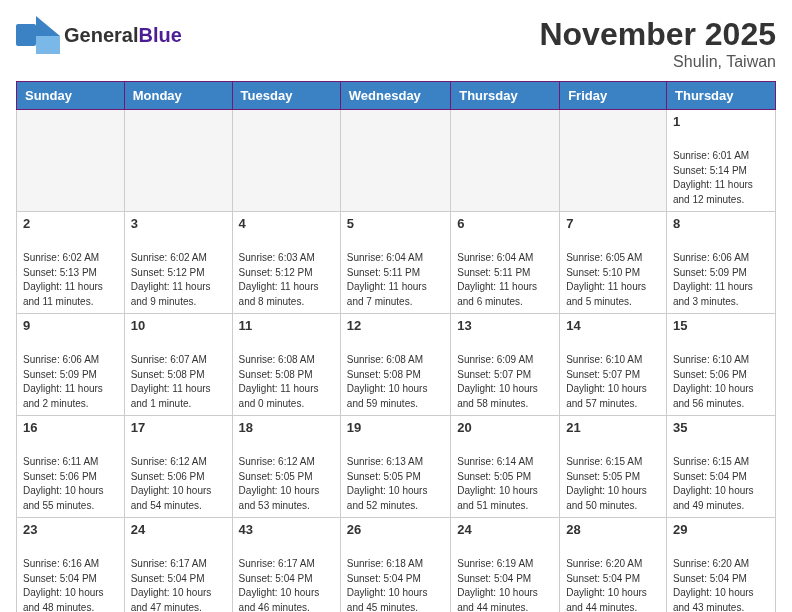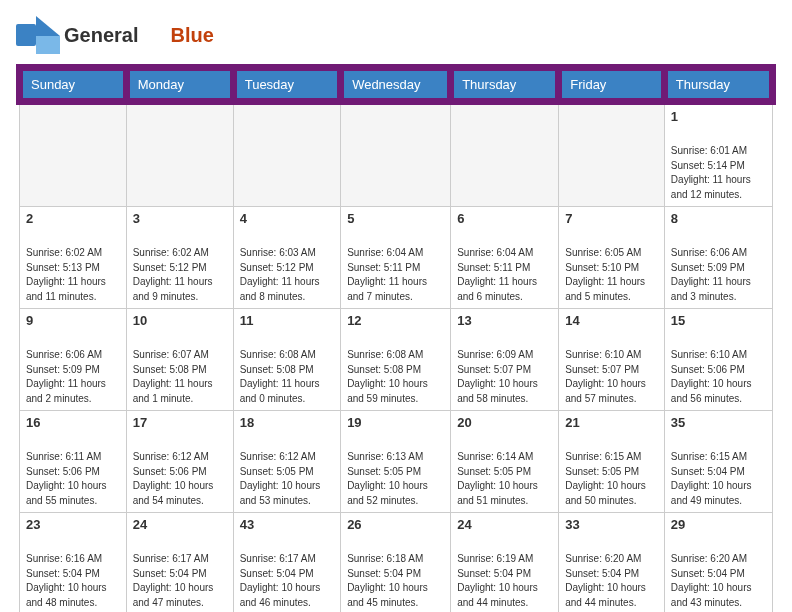--- a/index.html
+++ b/index.html
@@ -37,22 +37,22 @@
       width: 100%;
       border-collapse: collapse;
       border: 1px solid #ccc;
     }
     .calendar th {
       background-color: #3b82c4;
       color: #fff;
       text-align: left;
       padding: 6px 8px;
       font-size: 13px;
-      font-weight: normal;
-      border: 7px solid #701a75;
+      font-weight: bold;
+      border: 1px solid #701a75;
     }
     .calendar td {
       vertical-align: top;
       border: 1px solid #ccc;
       padding: 4px 6px;
       width: 113px;
       min-height: 80px;
       font-size: 10.5px;
       color: #333;
       background: #fff;
@@ -82,24 +82,28 @@
 <div class="header">
   <div class="logo">
     <div style="display:flex; align-items:center; gap:4px;">
       <svg width="44" height="38" viewBox="0 0 44 38">
         <rect x="0" y="8" width="20" height="22" rx="2" fill="#3b82c4"></rect>
         <polygon points="20,0 44,20 20,20" fill="#3b82c4"></polygon>
         <polygon points="20,20 44,20 44,38 20,38" fill="#7ab8e8"></polygon>
       </svg>
       <div>
         <div style="font-size:20px; font-weight:bold; line-height:1.1;">
-          <span style="color:#333;">General</span><span style="color:#c2410c;margin-left:32px;">Blue</span>
+          <span style="color:#333;">General</span><span style="color:#4c1d95;">Blue</span>
         </div>
       </div>
     </div>
+  </div>
+  <div class="title-block">
+    <div class="month-title">November 2025</div>
+    <div class="location">Shulin, Taiwan</div>
   </div>
 </div>
 
 <table class="calendar">
   <thead>
     <tr>
     <th>Sunday</th>
         <th>Monday</th>
         <th>Tuesday</th>
         <th>Wednesday</th>
@@ -226,21 +230,21 @@
         </td>
         <td>
           <span class="day-number">26</span>
           <div class="day-info">Sunrise: 6:18 AM<br>Sunset: 5:04 PM<br>Daylight: 10 hours and 45 minutes.</div>
         </td>
         <td>
           <span class="day-number">24</span>
           <div class="day-info">Sunrise: 6:19 AM<br>Sunset: 5:04 PM<br>Daylight: 10 hours and 44 minutes.</div>
         </td>
         <td>
-          <span class="day-number">33</span>
+          <span class="day-number">28</span>
           <div class="day-info">Sunrise: 6:20 AM<br>Sunset: 5:04 PM<br>Daylight: 10 hours and 44 minutes.</div>
         </td>
         <td>
           <span class="day-number">29</span>
           <div class="day-info">Sunrise: 6:20 AM<br>Sunset: 5:04 PM<br>Daylight: 10 hours and 43 minutes.</div>
         </td>
       </tr>
     </tbody>
 </table>
 

